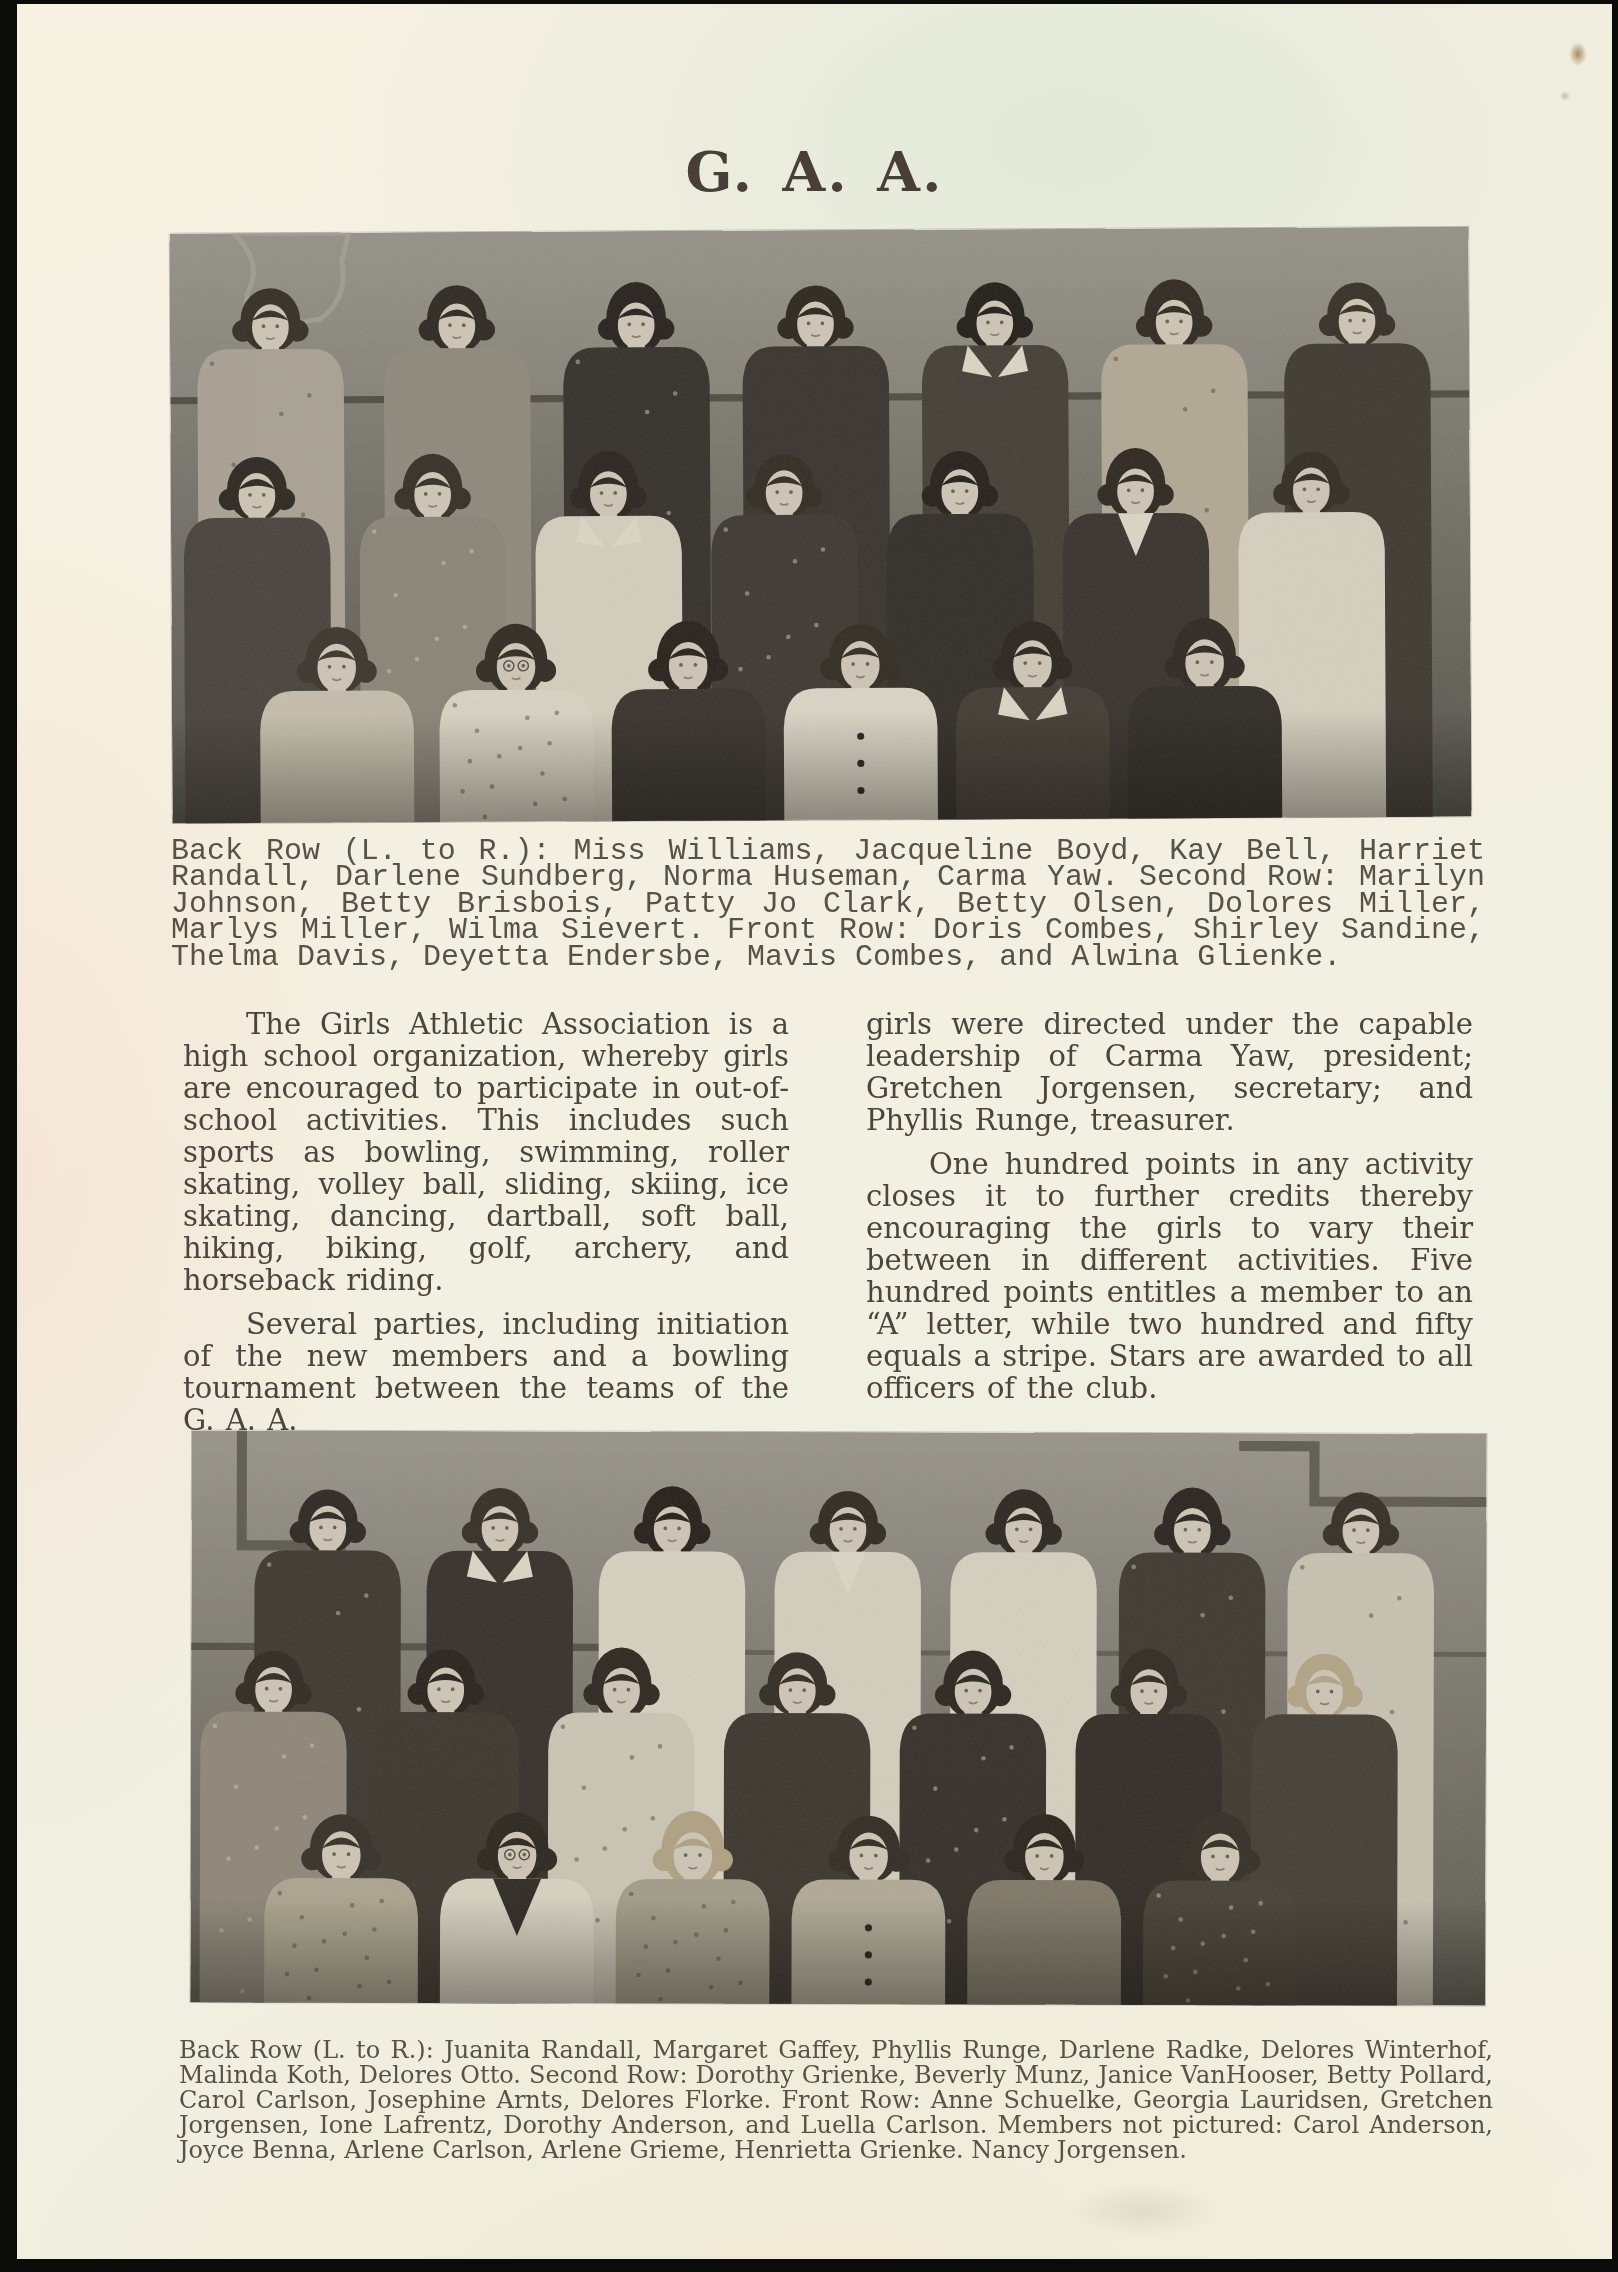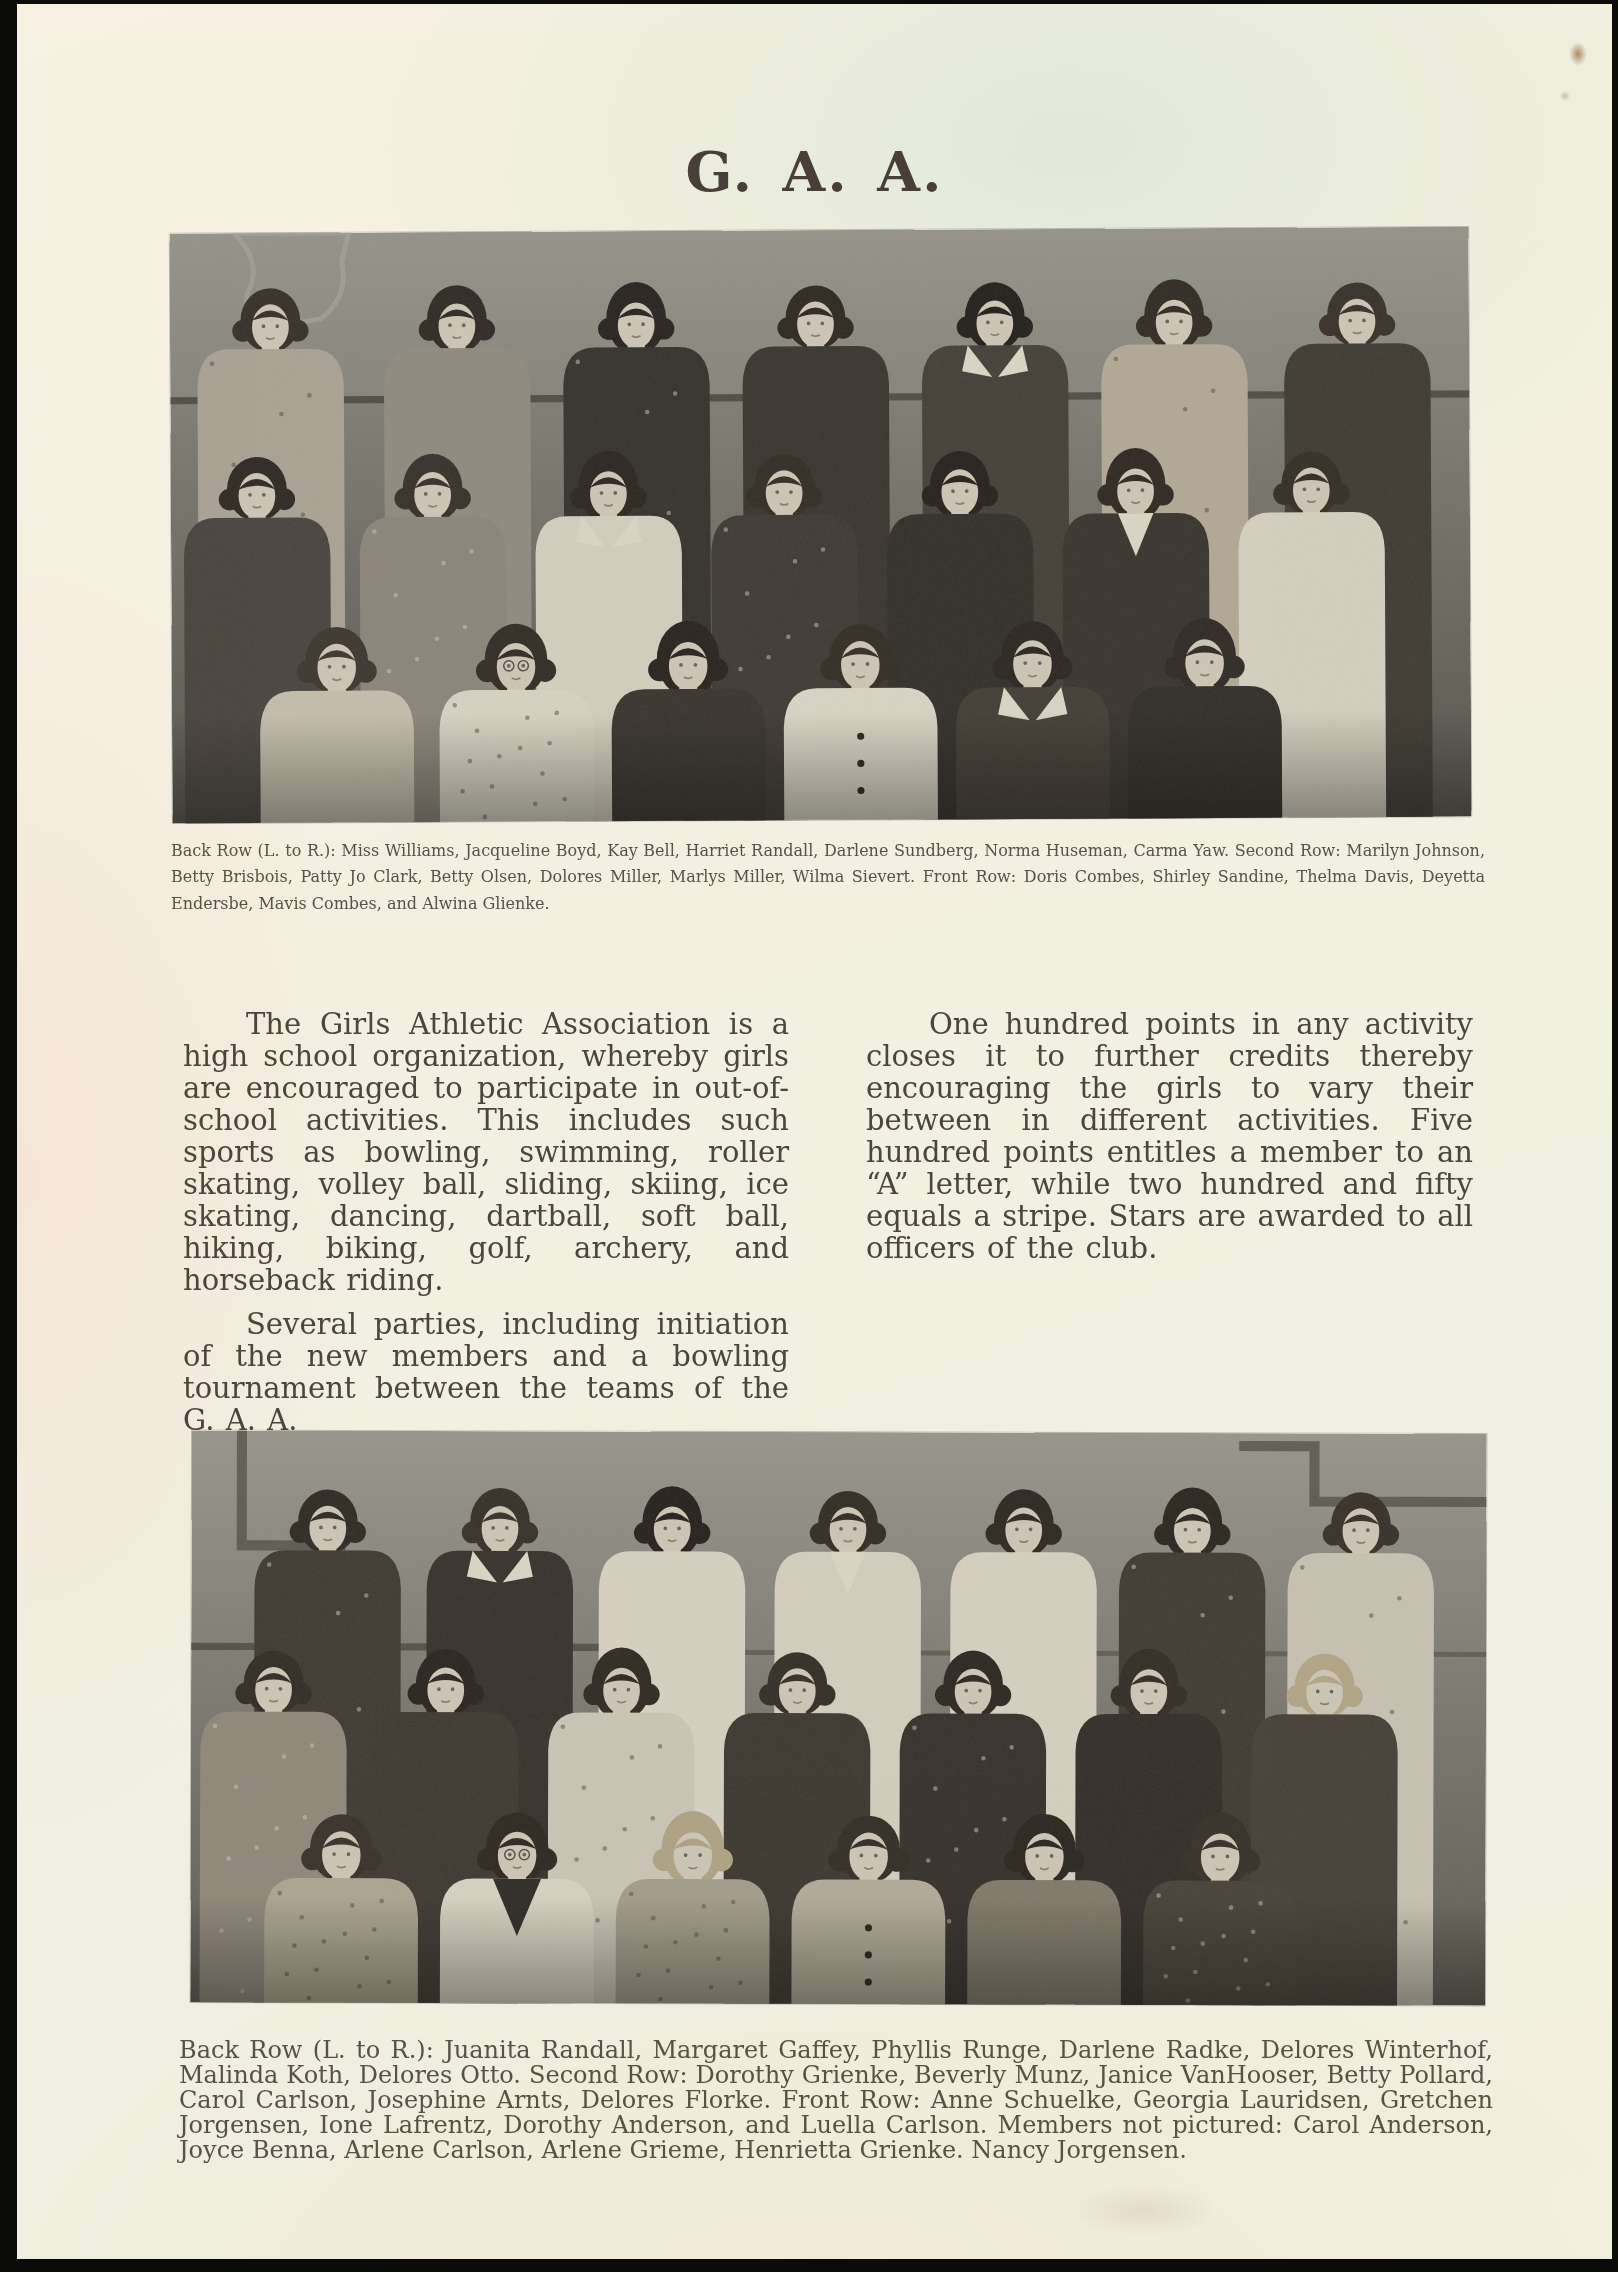--- a/index.html
+++ b/index.html
@@ -23,21 +23,21 @@
   .stain{position:absolute;left:1033px;top:2174px;width:187px;height:65px;border-radius:50%;
     background:radial-gradient(closest-side, rgba(150,140,120,0.18), rgba(150,140,120,0) 80%);}
   .page-title{position:absolute;left:0;top:135px;width:100%;text-align:center;
     font-size:55px;font-weight:700;letter-spacing:2.2px;word-spacing:7.2px;color:#473f38;}
   .photo{position:absolute;box-shadow:0 0 0 0.7px rgba(40,38,30,0.25);}
   .photo svg{display:block;width:100%;height:100%;}
   .photo1{left:154px;top:226px;width:1299px;height:590px;transform:rotate(-0.3deg);}
   .photo2{left:174px;top:1428px;width:1295px;height:572px;transform:rotate(0.15deg);}
   .caption{position:absolute;left:154px;width:1314px;color:var(--ink_light);
     text-align:justify;}
-  .caption1{top:834px;font-size:16px;line-height:26.5px;}
+  .caption1{top:834px;font-size:30px;line-height:26.5px;font-family:Liberation Mono, monospace;}
   .caption2{top:2034px;font-size:24px;line-height:25px;margin-left:8px;}
   .col{position:absolute;top:992px;color:var(--ink);font-size:29px;line-height:32px;
     text-align:justify;word-spacing:2.2px;}
   .col-left{left:154px;width:630px;}
   .col-right{left:837px;width:631px;}
   .col p{margin:12px;text-indent:63px;}
   .col p.noindent{text-indent:0;}
 </style>
 </head>
 <body>
@@ -368,20 +368,21 @@
       </svg>
     </div>
 
     <div class="caption caption1">Back Row (L. to R.): Miss Williams, Jacqueline Boyd, Kay Bell, Harriet Randall, Darlene Sundberg, Norma Huseman, Carma Yaw. Second Row: Marilyn Johnson, Betty Brisbois, Patty Jo Clark, Betty Olsen, Dolores Miller, Marlys Miller, Wilma Sievert. Front Row: Doris Combes, Shirley Sandine, Thelma Davis, Deyetta Endersbe, Mavis Combes, and Alwina Glienke.</div>
 
     <div class="col col-left">
       <p>The Girls Athletic Association is a high school organization, whereby girls are encouraged to participate in out-of-school activities. This includes such sports as bowling, swimming, roller skating, volley ball, sliding, skiing, ice skating, dancing, dartball, soft ball, hiking, biking, golf, archery, and horseback riding.</p>
       <p>Several parties, including initiation of the new members and a bowling tournament between the teams of the G. A. A.</p>
     </div>
     <div class="col col-right">
+      <p class="noindent">girls were directed under the capable leadership of Carma Yaw, president; Gretchen Jorgensen, secretary; and Phyllis Runge, treasurer.</p>
       <p>One hundred points in any activity closes it to further credits thereby encouraging the girls to vary their between in different activities. Five hundred points entitles a member to an “A” letter, while two hundred and fifty equals a stripe. Stars are awarded to all officers of the club.</p>
     </div>
 
     <div class="photo photo2">
       <svg viewBox="0 0 1805 797">
         <defs>
           <linearGradient id="wall2" x1="0" y1="0" x2="0" y2="1">
             <stop offset="0" style="stop-color:var(--wall2_top)"></stop>
             <stop offset="0.55" style="stop-color:#75726a"></stop>
             <stop offset="1" style="stop-color:var(--wall2_bottom)"></stop>

